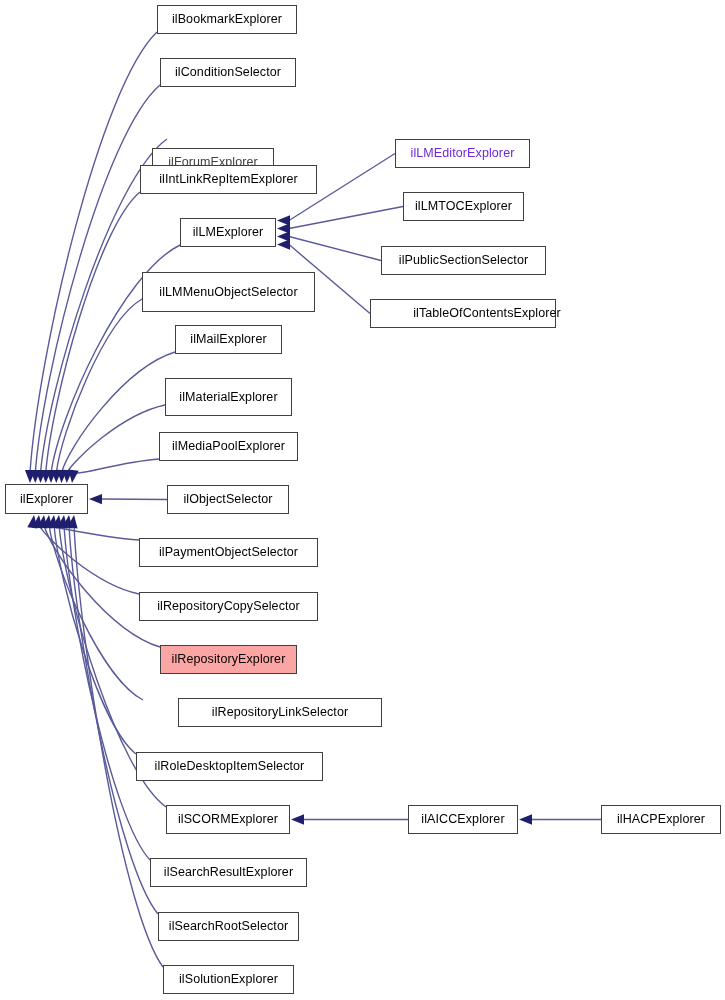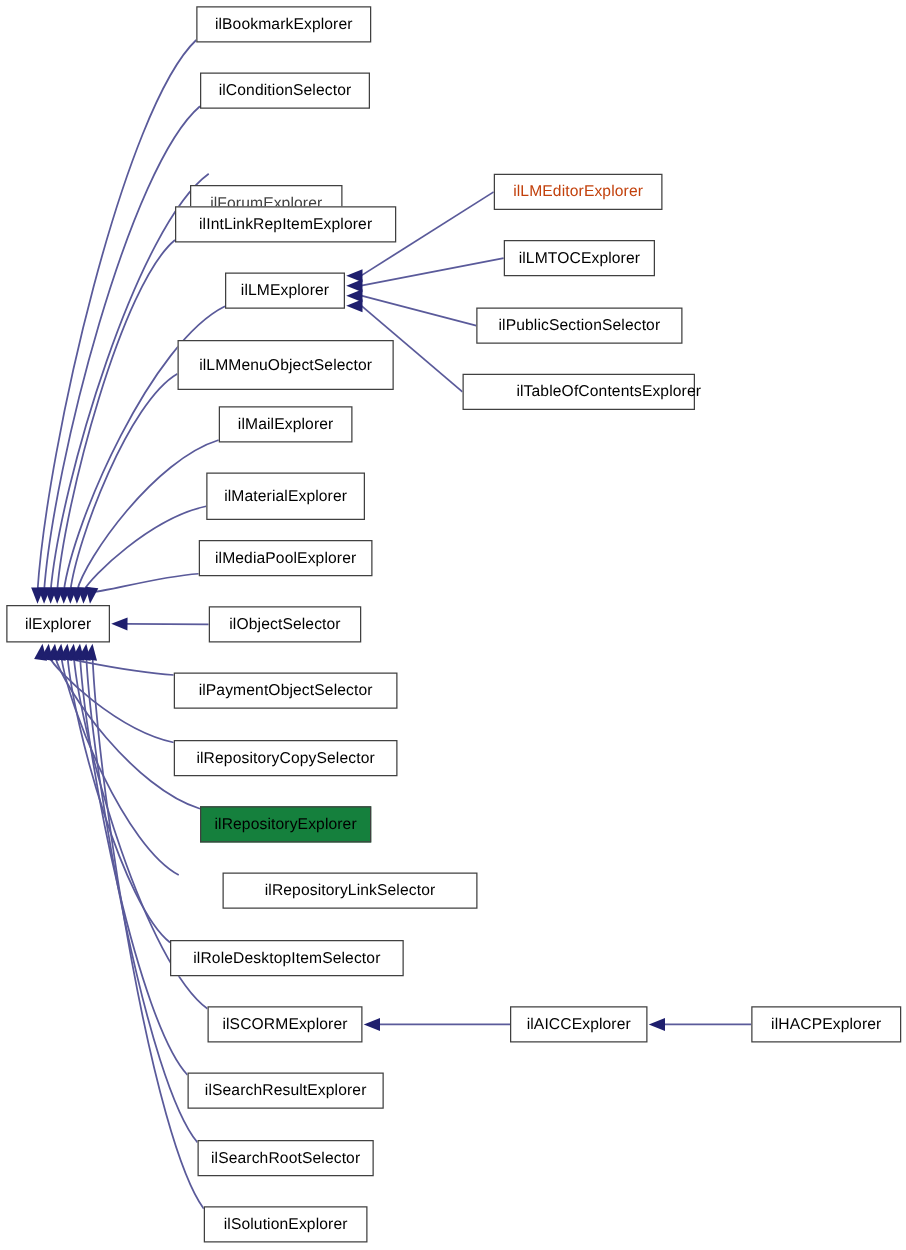--- a/index.html
+++ b/index.html
@@ -131,42 +131,42 @@
     </div>
     <div class="node" style="left: 167px; top: 485px; width: 122px; height: 29px; border-color: rgb(64, 64, 64); background: rgb(255, 255, 255); color: rgb(0, 0, 0);">
       <span class="node-label">ilObjectSelector</span>
     </div>
     <div class="node" style="left: 139px; top: 538px; width: 179px; height: 29px; border-color: rgb(64, 64, 64); background: rgb(255, 255, 255); color: rgb(0, 0, 0);">
       <span class="node-label">ilPaymentObjectSelector</span>
     </div>
     <div class="node" style="left: 139px; top: 592px; width: 179px; height: 29px; border-color: rgb(64, 64, 64); background: rgb(255, 255, 255); color: rgb(0, 0, 0);">
       <span class="node-label">ilRepositoryCopySelector</span>
     </div>
-    <div class="node" style="left: 160px; top: 645px; width: 137px; height: 29px; border-color: rgb(64, 64, 64); background: #15803d; color: rgb(0, 0, 0);">
+    <div class="node" style="left: 160px; top: 645px; width: 137px; height: 29px; border-color: rgb(64, 64, 64); background: #fca5a5; color: rgb(0, 0, 0);">
       <span class="node-label">ilRepositoryExplorer</span>
     </div>
     <div class="node" style="left: 160px; top: 698px; width: 204px; height: 29px; border-color: rgb(64, 64, 64); background: rgb(255, 255, 255); color: rgb(0, 0, 0); margin-left: 18px;">
       <span class="node-label">ilRepositoryLinkSelector</span>
     </div>
     <div class="node" style="left: 136px; top: 752px; width: 187px; height: 29px; border-color: rgb(64, 64, 64); background: rgb(255, 255, 255); color: rgb(0, 0, 0);">
       <span class="node-label">ilRoleDesktopItemSelector</span>
     </div>
     <div class="node" style="left: 150px; top: 858px; width: 157px; height: 29px; border-color: rgb(64, 64, 64); background: rgb(255, 255, 255); color: rgb(0, 0, 0);">
       <span class="node-label">ilSearchResultExplorer</span>
     </div>
     <div class="node" style="left: 166px; top: 805px; width: 124px; height: 29px; border-color: rgb(64, 64, 64); background: rgb(255, 255, 255); color: rgb(0, 0, 0);">
       <span class="node-label">ilSCORMExplorer</span>
     </div>
     <div class="node" style="left: 158px; top: 912px; width: 141px; height: 29px; border-color: rgb(64, 64, 64); background: rgb(255, 255, 255); color: rgb(0, 0, 0);">
       <span class="node-label">ilSearchRootSelector</span>
     </div>
     <div class="node" style="left: 163px; top: 965px; width: 131px; height: 29px; border-color: rgb(64, 64, 64); background: rgb(255, 255, 255); color: rgb(0, 0, 0);">
       <span class="node-label">ilSolutionExplorer</span>
     </div>
-    <div class="node" style="left: 395px; top: 139px; width: 135px; height: 29px; border-color: rgb(64, 64, 64); background: rgb(255, 255, 255); color: #c2410c;">
+    <div class="node" style="left: 395px; top: 139px; width: 135px; height: 29px; border-color: rgb(64, 64, 64); background: rgb(255, 255, 255); color: #6d28d9;">
       <span class="node-label">ilLMEditorExplorer</span>
     </div>
     <div class="node" style="left: 403px; top: 192px; width: 121px; height: 29px; border-color: rgb(64, 64, 64); background: rgb(255, 255, 255); color: rgb(0, 0, 0);">
       <span class="node-label">ilLMTOCExplorer</span>
     </div>
     <div class="node" style="left: 381px; top: 246px; width: 165px; height: 29px; border-color: rgb(64, 64, 64); background: rgb(255, 255, 255); color: rgb(0, 0, 0);">
       <span class="node-label">ilPublicSectionSelector</span>
     </div>
     <div class="node" style="left: 370px; top: 299px; width: 186px; height: 29px; border-color: rgb(64, 64, 64); background: rgb(255, 255, 255); color: rgb(0, 0, 0); padding-left: 48px;">
       <span class="node-label">ilTableOfContentsExplorer</span>

